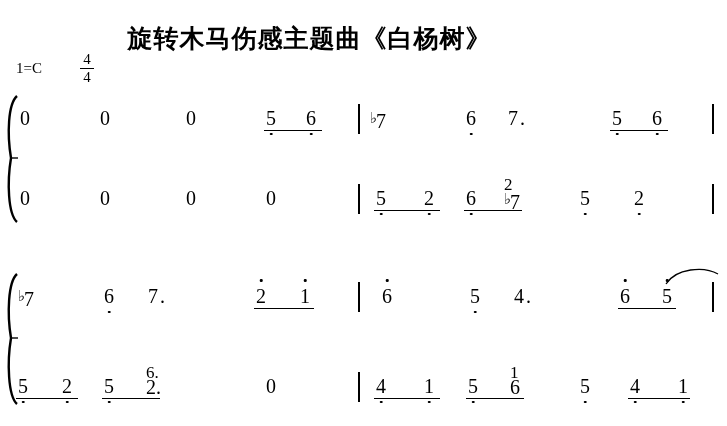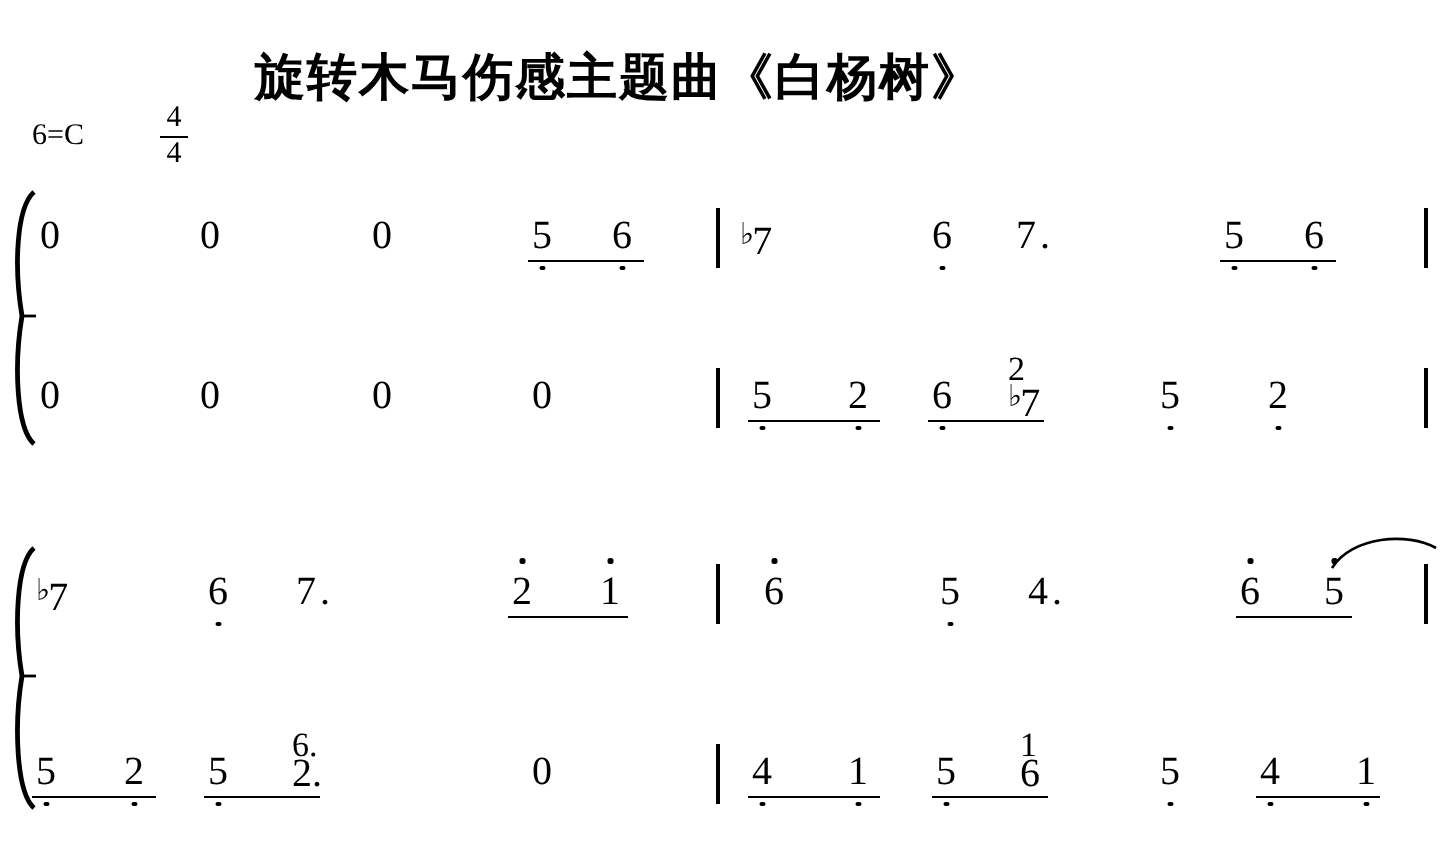--- a/index.html
+++ b/index.html
@@ -129,21 +129,21 @@
   .stack .up { display: block; font-size: 17px; }
   .stack .lo { display: block; font-size: 20px; }
 </style>
 </head>
 <body>
 
 <div id="sheet">
 
   <div class="title">旋转木马伤感主题曲《白杨树》</div>
 
-  <div class="keysig">6=C</div>
+  <div class="keysig">1=C</div>
 
   <div class="meter">
     <span class="num">4</span>
     <span class="bar"></span>
     <span class="den">4</span>
   </div>
 
   <div class="brace" style="left:4px; top:94px;">
     <svg width="16" height="130" viewBox="0 0 16 130">
       <path d="M13 2 C4 10, 3 40, 7 64 C3 88, 4 120, 13 128" fill="none" stroke="#000" stroke-width="2.4"></path>

